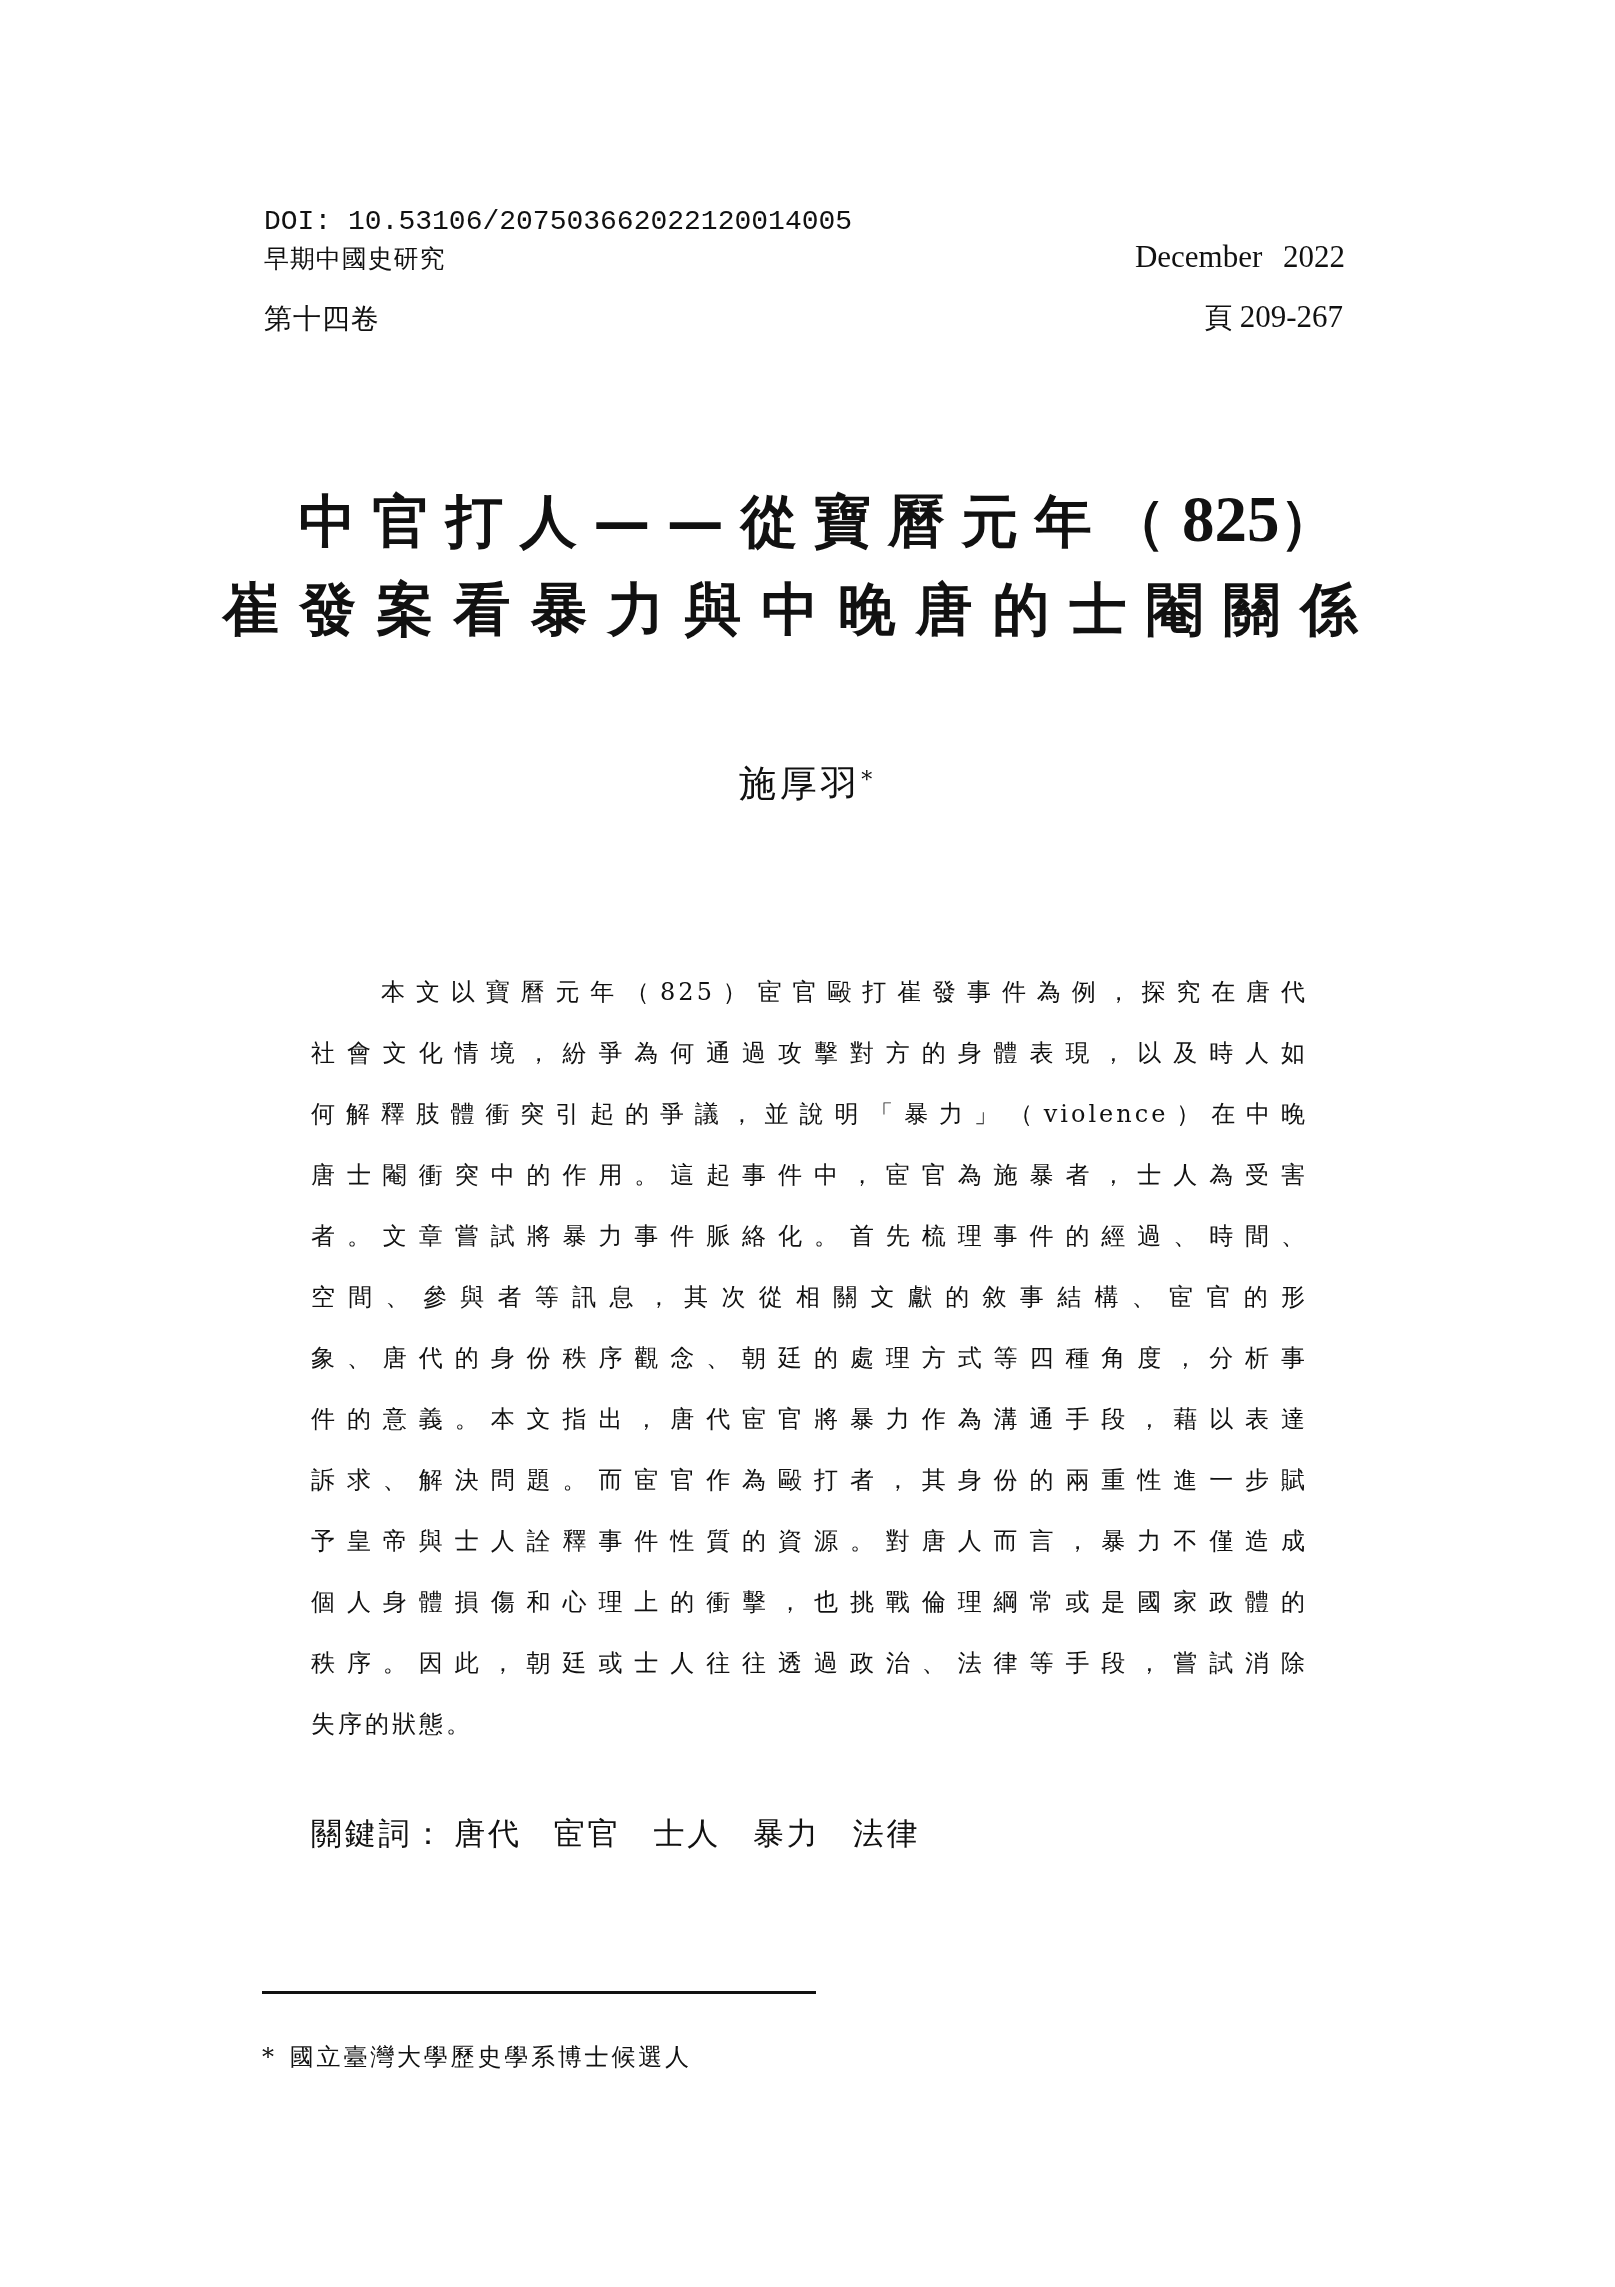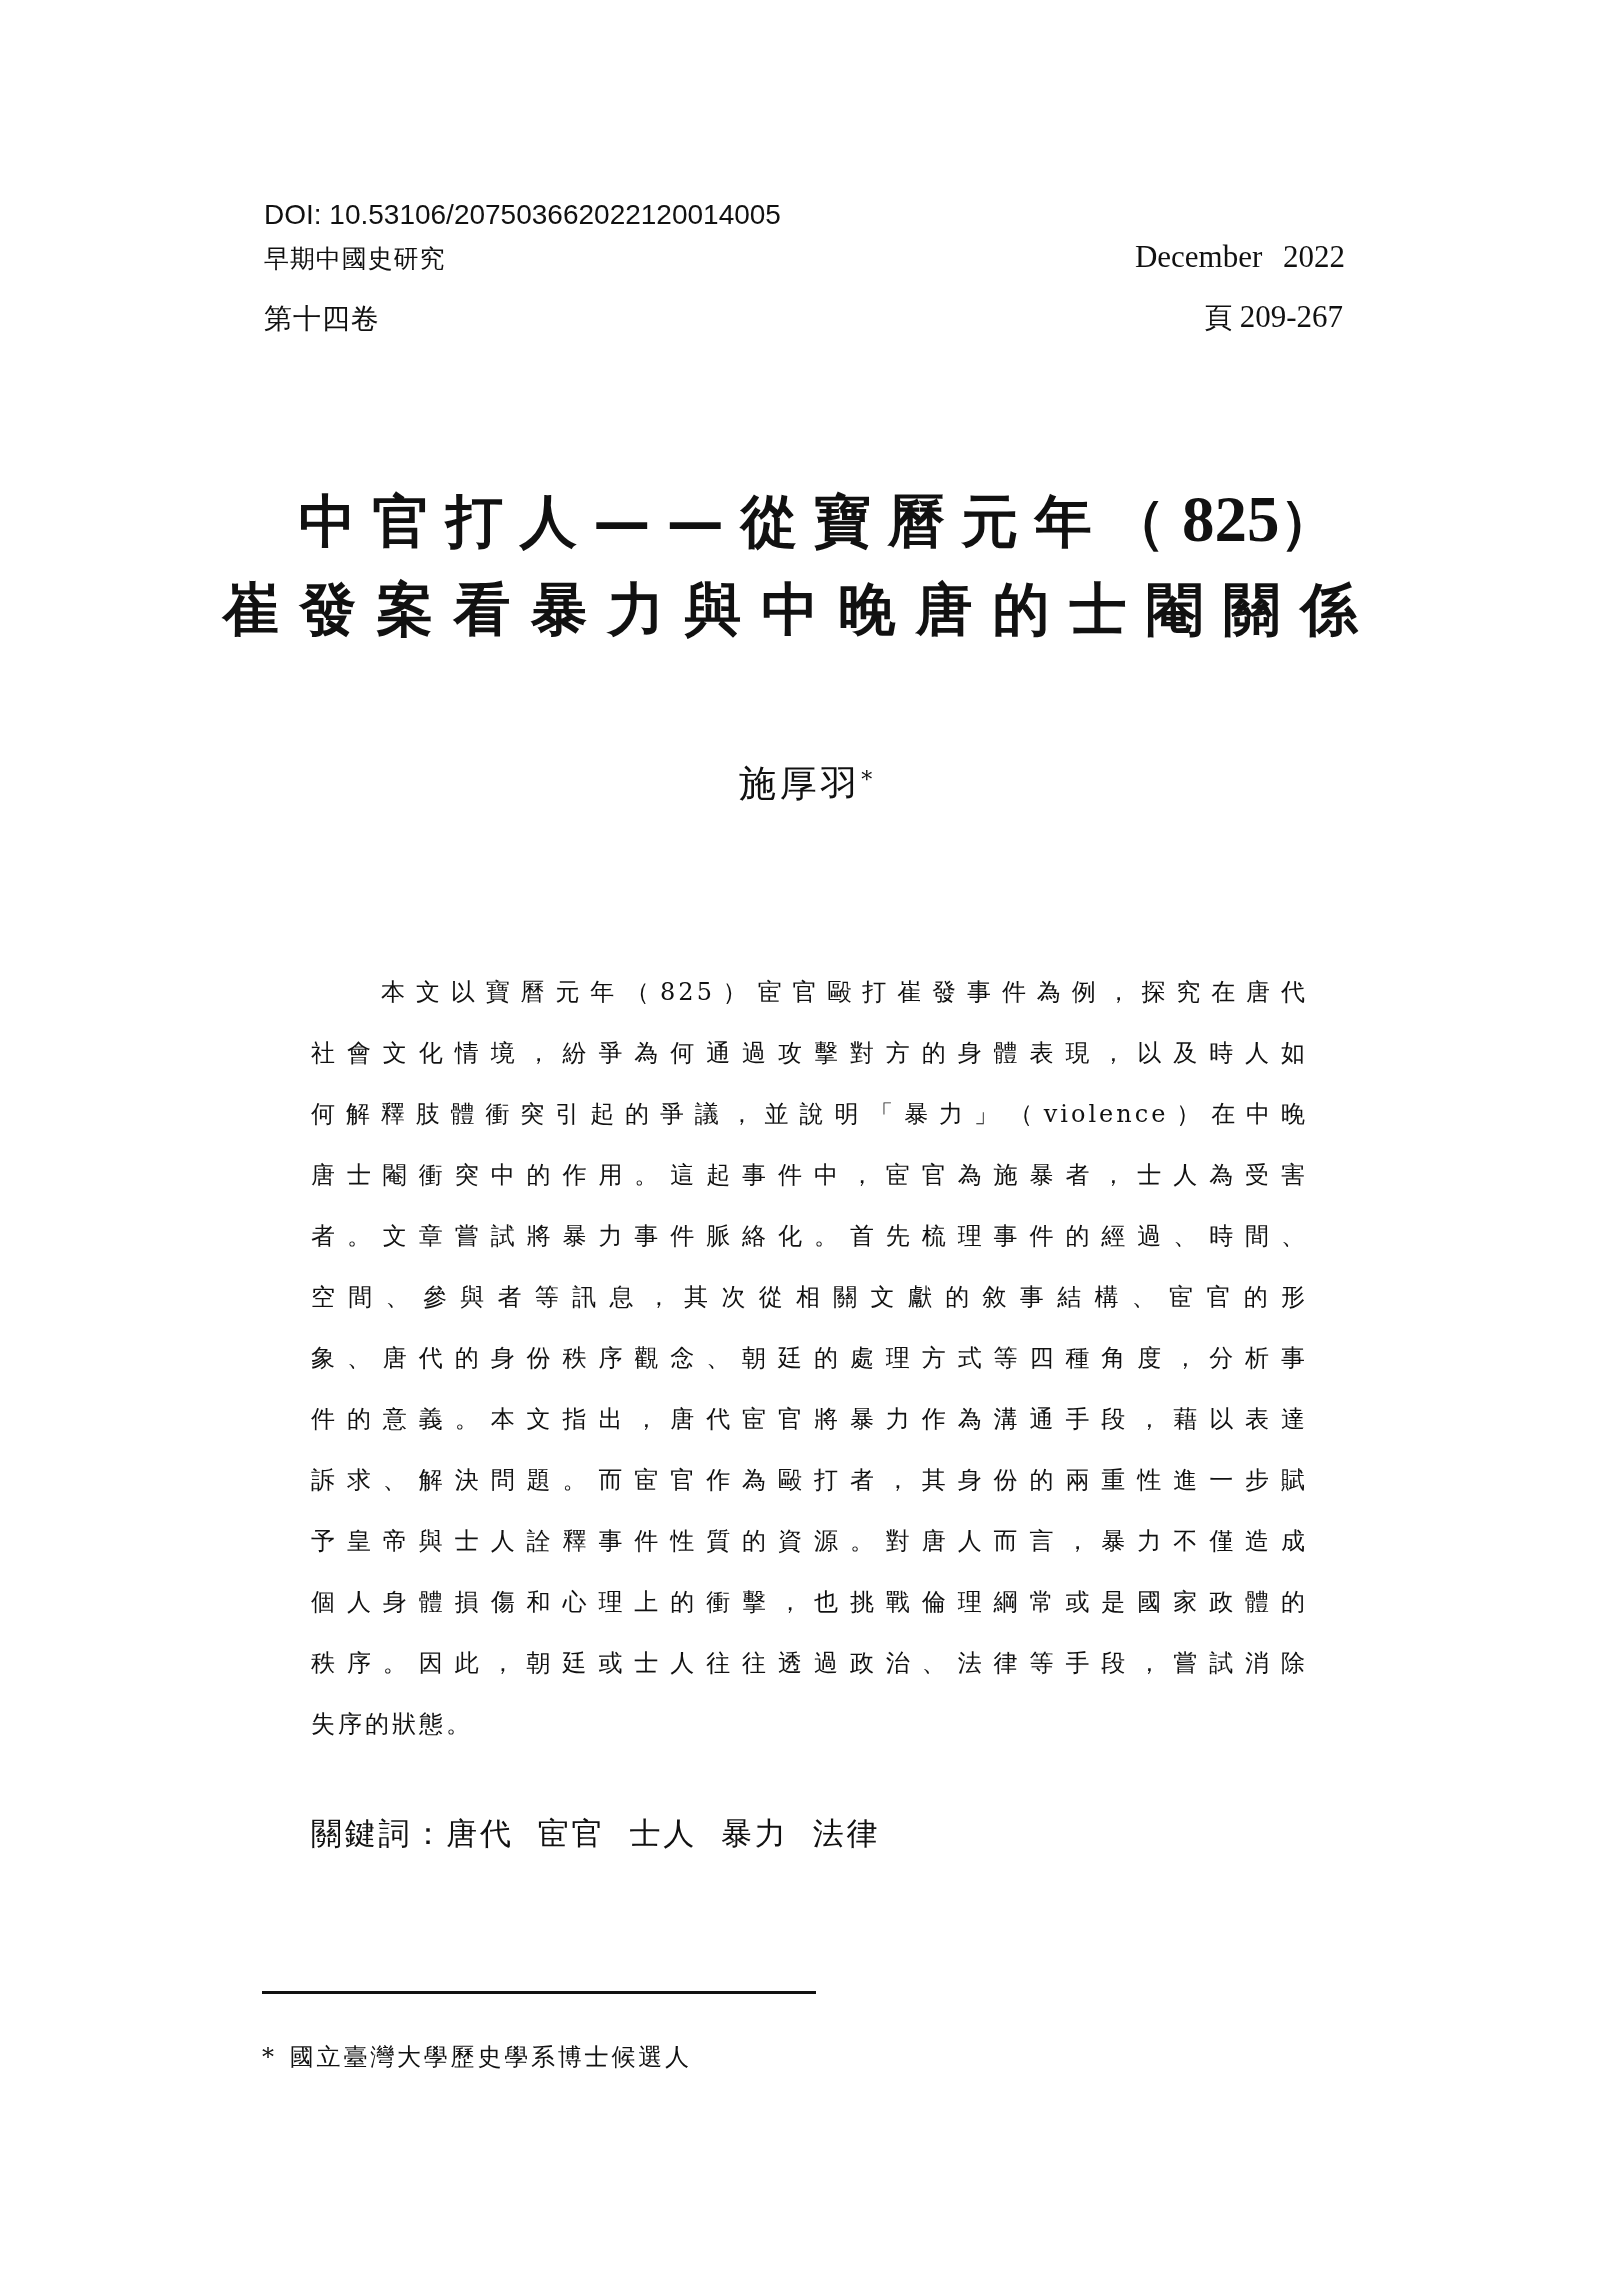--- a/index.html
+++ b/index.html
@@ -1,35 +1,35 @@
 <!DOCTYPE html>
 <html style="font-size:14.8px"><head>
 <meta charset="utf-8">
 <style>
   html, body { margin:0; padding:0; background:#ffffff; }
   body { width:1615px; height:2288px; position:relative; overflow:hidden; color:#111; font-family:"DejaVu Serif", serif; }
   .abs { position:absolute; white-space:nowrap; }
-  .doi { left:264px; top:196px; font-family:Liberation Sans, sans-serif; font-size:28px; line-height:37px; }
+  .doi { left:264px; top:203px; font-family:Liberation Mono, monospace; font-size:28px; line-height:37px; }
   .journal { left:264px; top:240px; font-size:25px; line-height:37px; letter-spacing:0.9px; }
   .volume { left:264px; top:300px; font-size:28px; line-height:37px; letter-spacing:0.9px; }
   .date { right:270px; top:238px; font-family:"Liberation Serif", serif; font-size:31px; line-height:37px; word-spacing:13px; }
   .pages { right:272px; top:298px; font-family:"Liberation Serif", serif; font-size:31px; line-height:37px; }
   .pages .pg { font-size:28px; margin-right:7.4px; }
   .title { left:0; width:1615px; text-align:center; font-family:"DejaVu Serif", serif; font-weight:bold; font-size:57px; letter-spacing:16.6px; line-height:74px; }
   .title1 { top:482px; left:18.5px; }
   .title2 { top:572px; left:-7.4px; letter-spacing:20px; }
   .title .num { font-family:"Liberation Serif", serif; font-weight:bold; font-size:65px; letter-spacing:0; }
   .author { left:0; width:1615px; text-align:center; top:760px; font-size:37px; line-height:48px; letter-spacing:3.7px; }
   .author sup { font-size:22px; vertical-align:top; position:relative; top:-3.7px; }
   .abstract { position:absolute; left:311px; top:965px; width:997px; }
   .abstract .line { height:61px; font-size:24px; line-height:54px; letter-spacing:3px; white-space:nowrap; text-align:justify; text-align-last:justify; }
   .abstract .line.first { padding-left:70px; }
   .abstract .line.last { text-align-last:left; }
   .keywords { left:311px; top:1811px; font-size:31px; line-height:44px; letter-spacing:2.8px; }
-  .keywords .kw { margin-right:24px; }
+  .keywords .kw { margin-right:24px;margin-left:8px; }
   .rule { position:absolute; left:262px; top:1991px; width:554px; height:2.8px; background:#111; }
   .footnote { left:262px; top:2040px; font-size:24px; line-height:35px; letter-spacing:2.8px;text-align:center; }
   .footnote .mark { margin-right:13px; }
 </style>
 </head>
 <body>
 
 <div class="abs doi">DOI: 10.53106/207503662022120014005</div>
 <div class="abs journal">早期中國史研究</div>
 <div class="abs volume">第十四卷</div>

